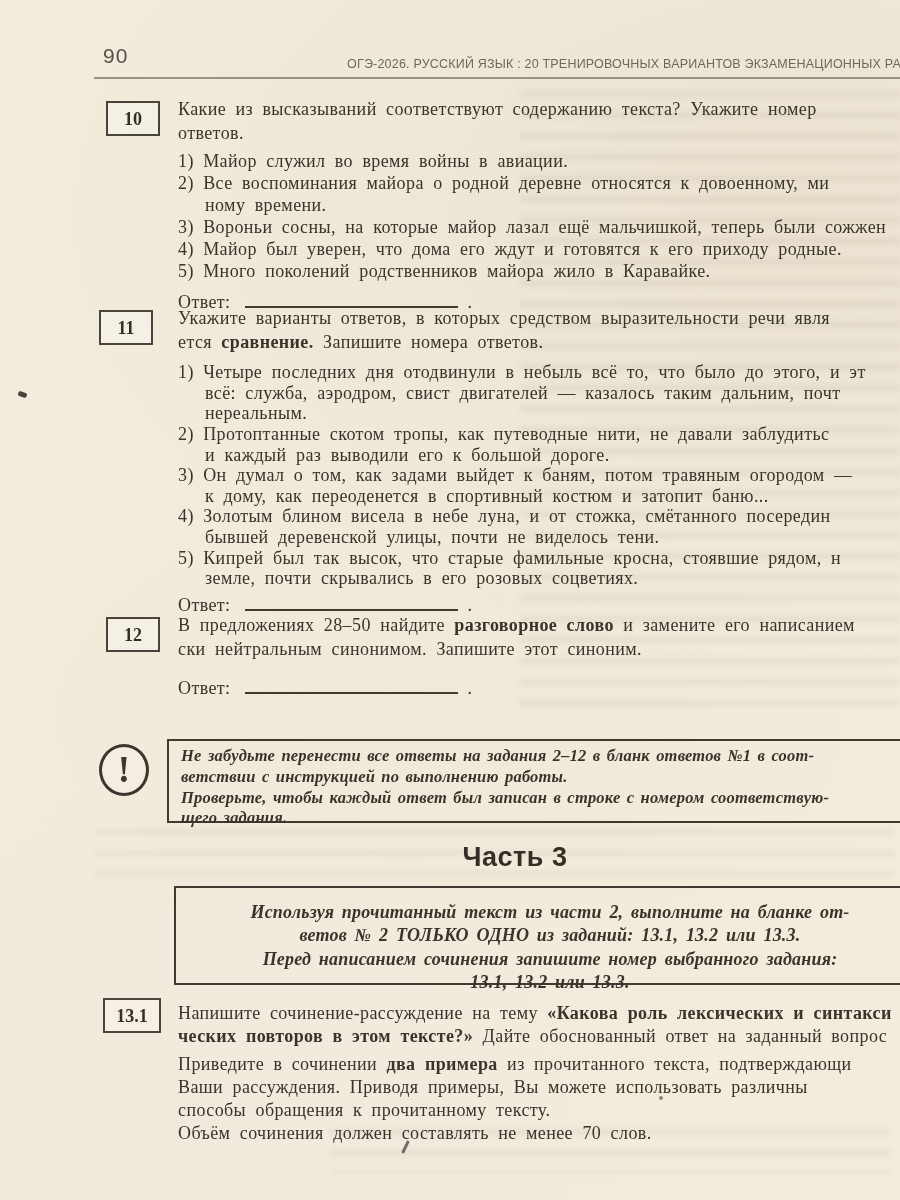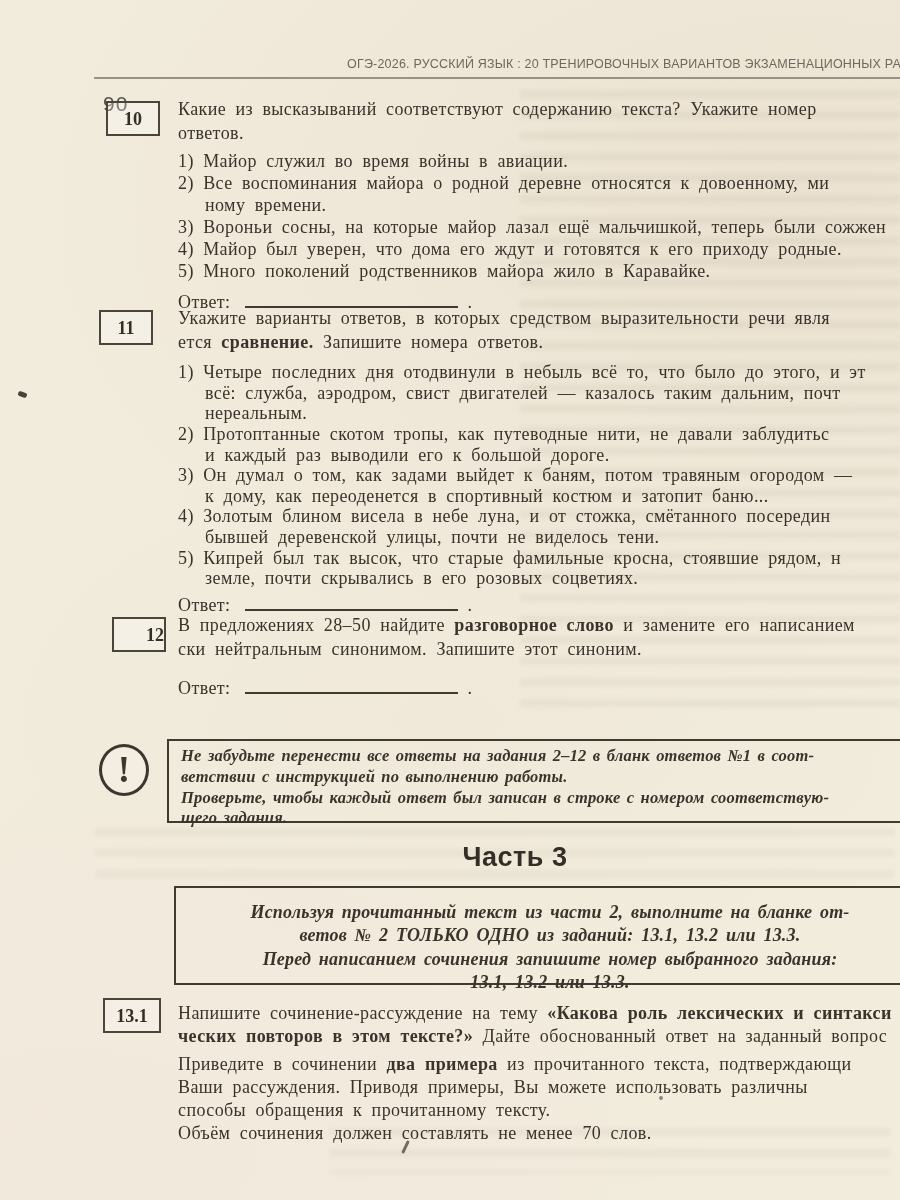--- a/index.html
+++ b/index.html
@@ -8,21 +8,21 @@
     font-family:"Liberation Serif","DejaVu Serif",serif;
     color:#39332b;
     background:
       radial-gradient(1100px 700px at 88% 18%, rgba(229,217,198,.55), transparent 70%),
       radial-gradient(900px 520px at 8% 96%, rgba(241,229,219,.5), transparent 70%),
       radial-gradient(700px 400px at 50% 60%, rgba(236,228,212,.35), transparent 75%),
       #f2ecdd;
   }
   .abs{position:absolute;}
   
-  .page-num{left:103px;top:44px;font-family:"Liberation Sans",sans-serif;font-size:21px;color:#56504a;letter-spacing:1px;margin-top:48px;}
+  .page-num{left:103px;top:44px;font-family:"Liberation Sans",sans-serif;font-size:21px;color:#56504a;letter-spacing:1px;}
   .book-title{left:347px;top:57px;font-family:"Liberation Sans",sans-serif;font-size:12.5px;color:#6e675d;white-space:nowrap;letter-spacing:.2px;}
   .header-rule{left:94px;top:77px;width:806px;height:2px;background:#9a9184;}
   
   .tbox{
     width:50px;height:25px;border:2px solid #4a443a;background:rgba(255,255,255,.25);
     text-align:center;font-weight:bold;font-size:18px;padding-top:6px;color:#332e26;
   }
   
   .tcol{left:178px;width:760px;}
   .body-text{font-size:18px;letter-spacing:.4px;word-spacing:4.5px;}
@@ -102,21 +102,21 @@
     <div class="line">4) Золотым блином висела в небе луна, и от стожка, смётанного посередин</div>
     <div class="line cont">бывшей деревенской улицы, почти не виделось тени.</div>
     <div class="line">5) Кипрей был так высок, что старые фамильные кросна, стоявшие рядом, н</div>
     <div class="line cont">земле, почти скрывались в его розовых соцветиях.</div>
   </div>
   <div class="answer" style="margin-top:5px;">
     <span>Ответ:</span><span class="blank"></span><span class="dot">.</span>
   </div>
 </div>
 
-<div class="abs tbox" style="left:112px;top:617px;text-align:right;">12</div>
+<div class="abs tbox" style="left:106px;top:617px;">12</div>
 <div class="abs tcol body-text" style="top:614px;">
   <div class="line"><span>В предложениях 28–50 найдите </span><span class="bd">разговорное слово</span><span> и замените его написанием</span></div>
   <div class="line">ски нейтральным синонимом. Запишите этот синоним.</div>
   <div class="answer" style="margin-top:16px;">
     <span>Ответ:</span><span class="blank"></span><span class="dot">.</span>
   </div>
 </div>
 
 <div class="abs warn-icon">!</div>
 <div class="abs warn-box">

